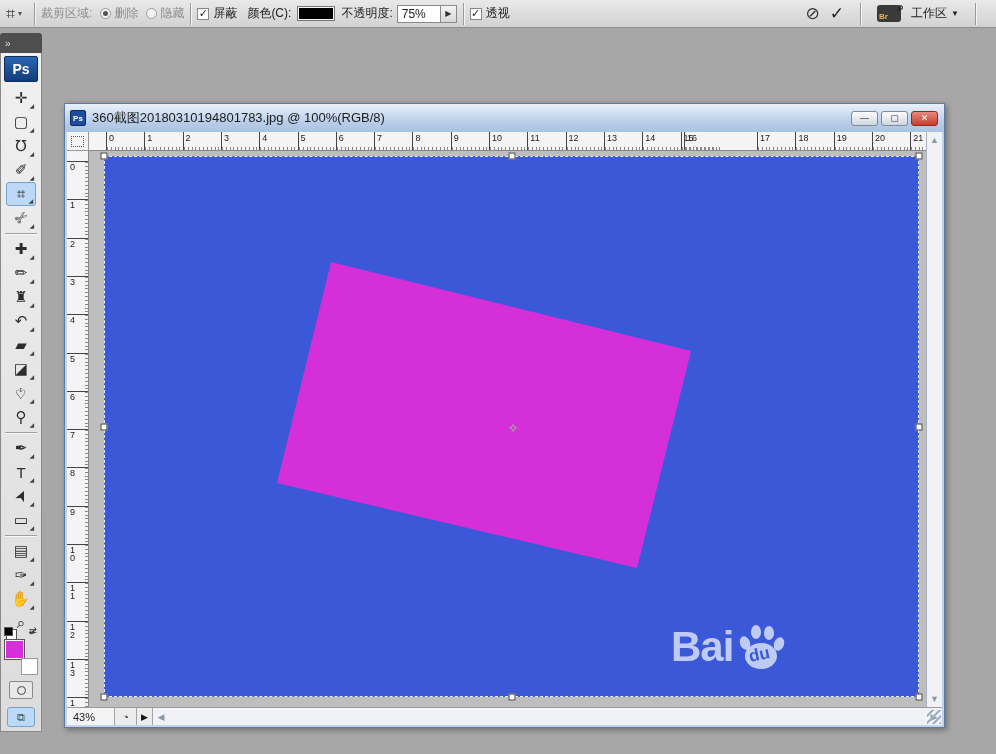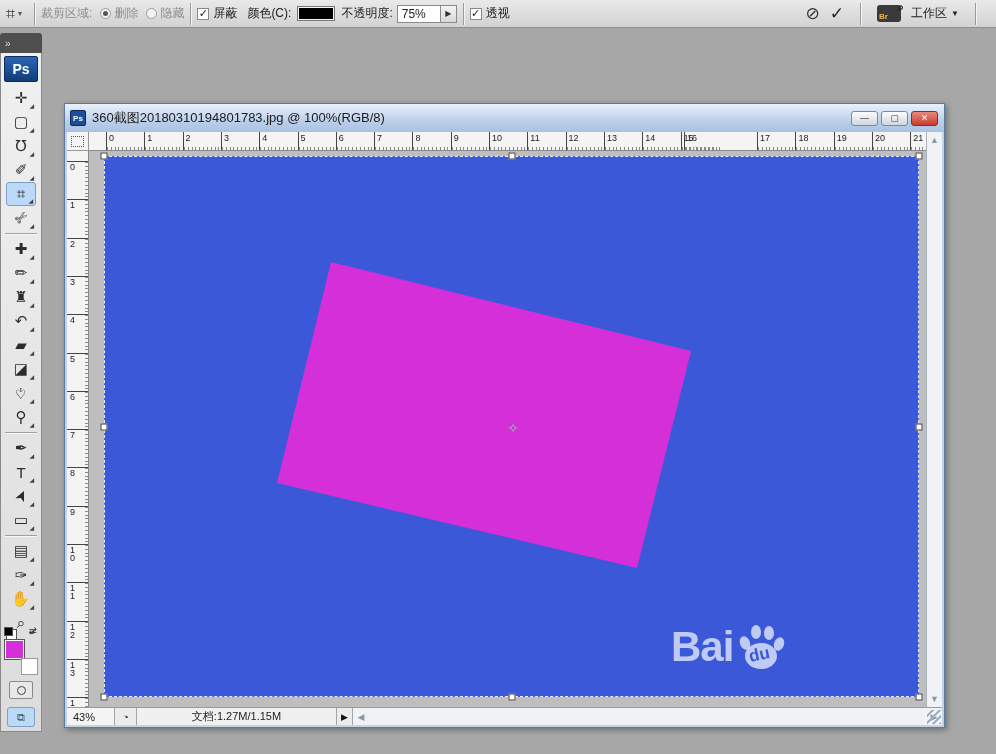--- a/index.html
+++ b/index.html
@@ -411,21 +411,20 @@
     </div>
 
     <div class="vscroll">
       <div class="arr up">▲</div>
       <div class="arr down">▼</div>
     </div>
 
     <div class="statusbar">
       <div class="zoom-field">43%</div>
       <div class="status-icon">◔</div>
-      <div class="doc-info">文档:1.27M/1.15M</div>
       <div class="status-arrow">▶</div>
       <div class="hscroll">
         <div class="arr left">◀</div>
         <div class="arr right">▶</div>
       </div>
     </div>
     <div class="grip"></div>
   </div>
 
   <div class="watermark">

